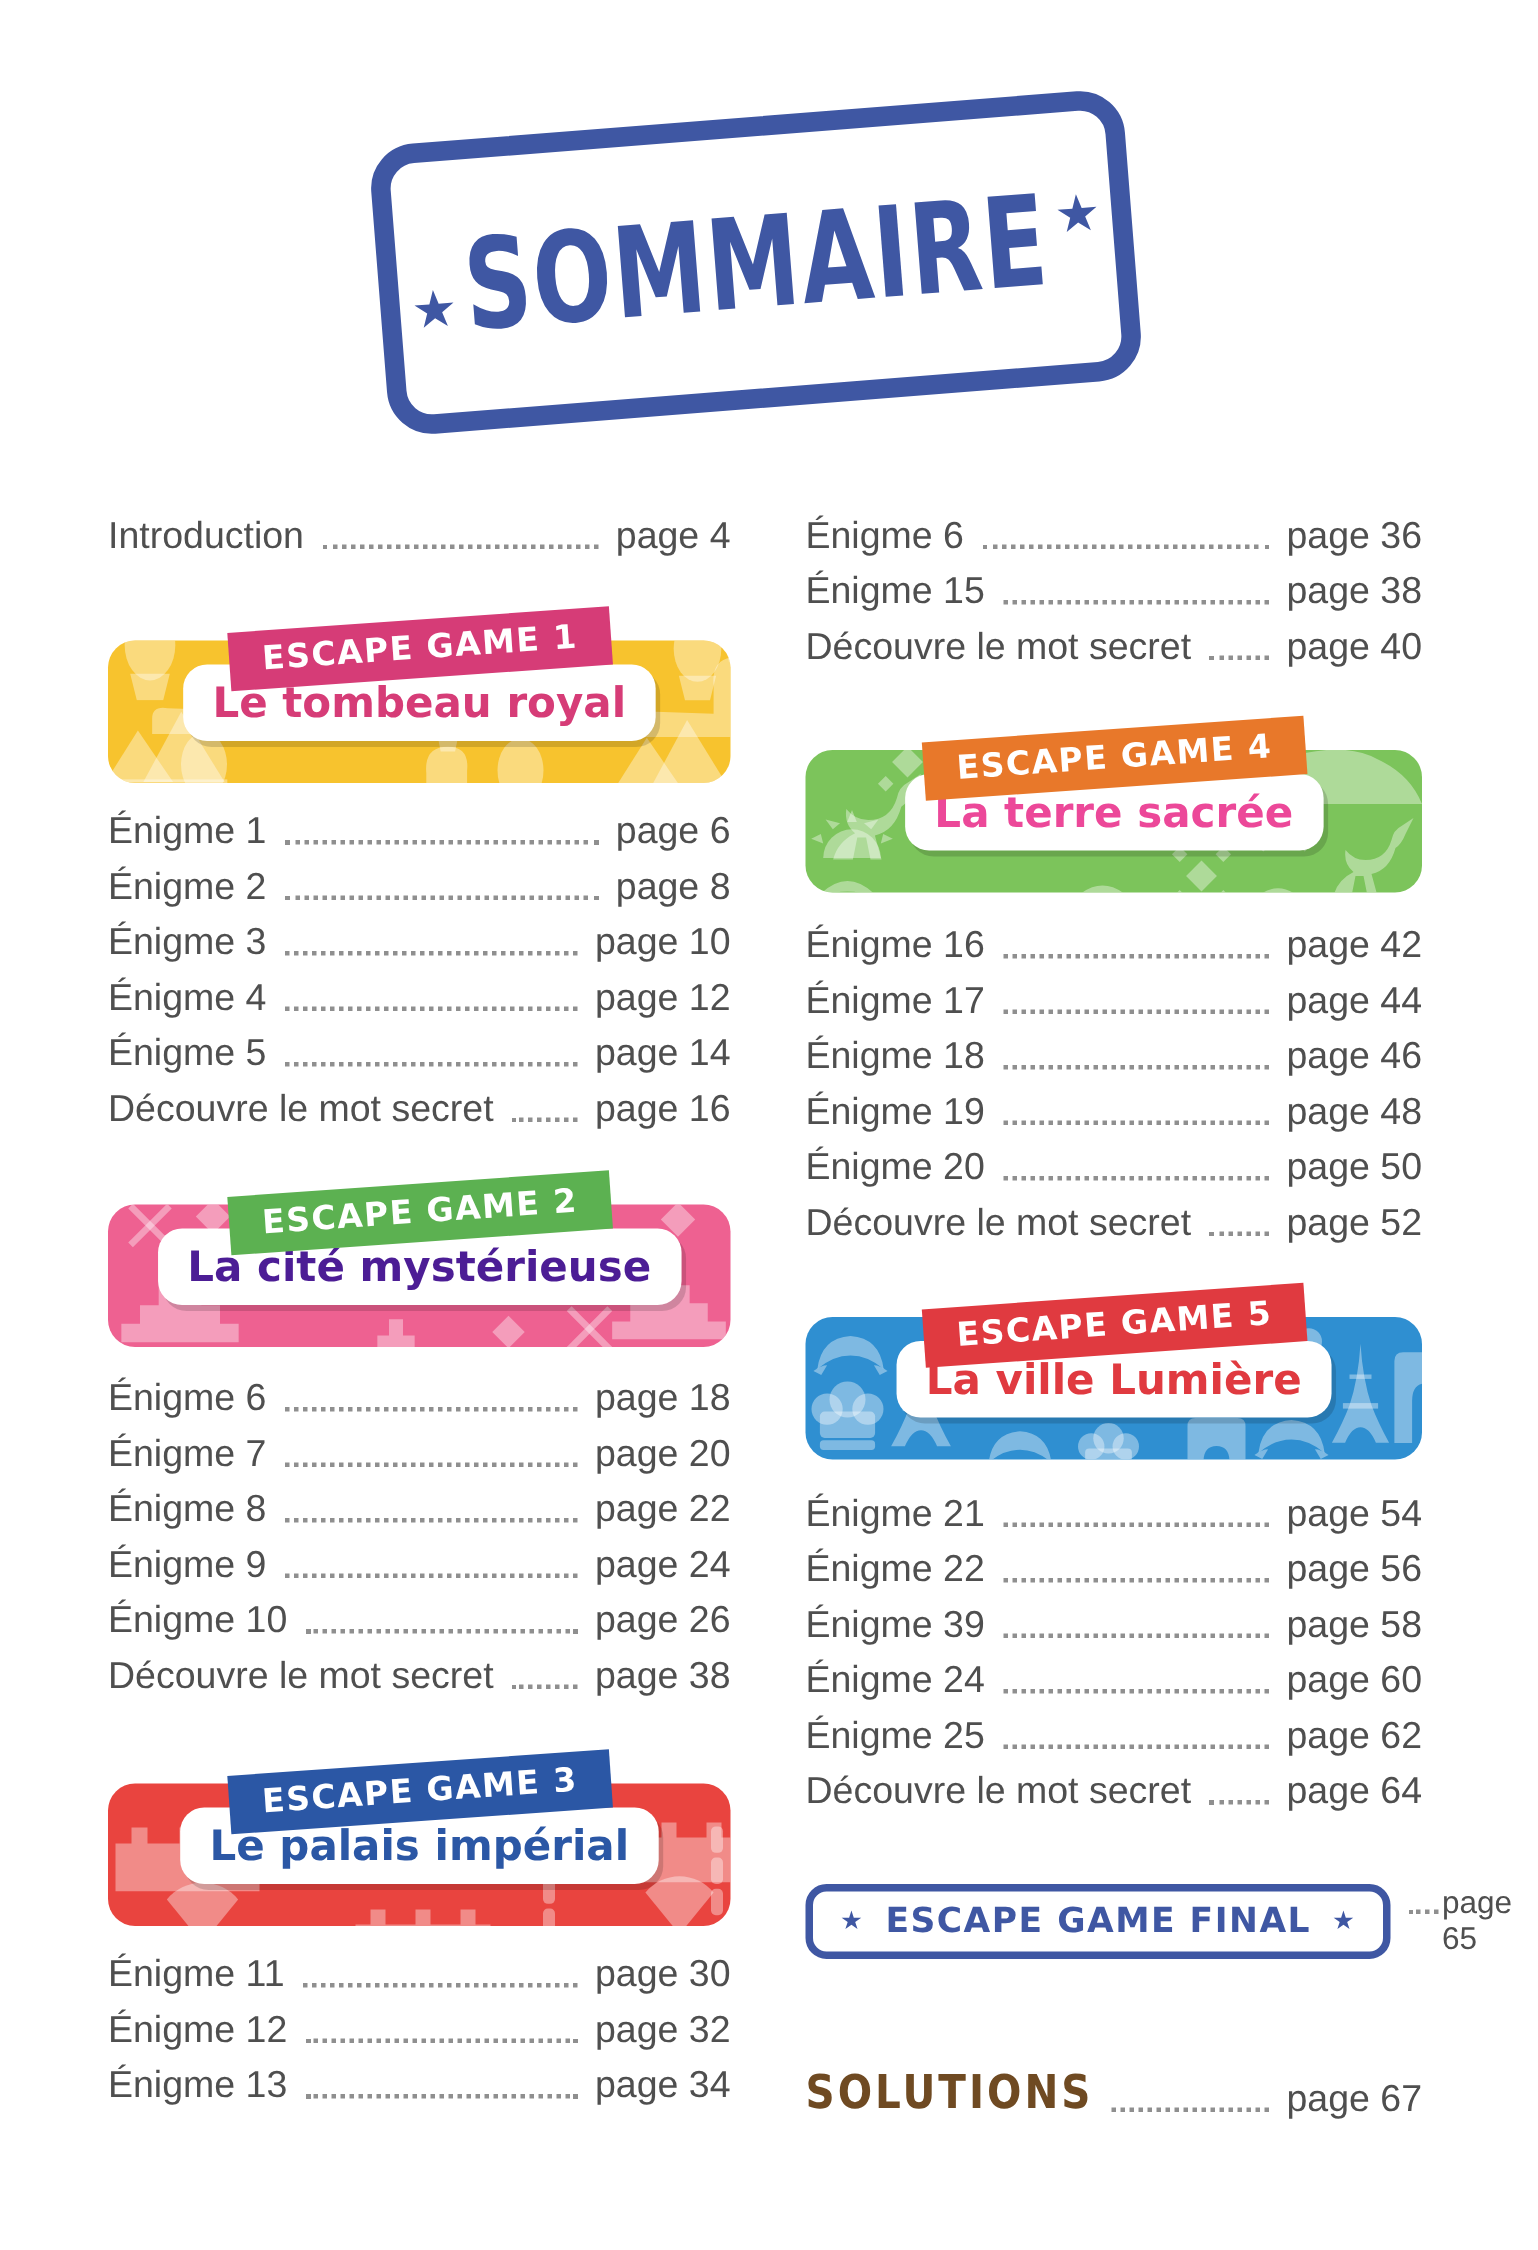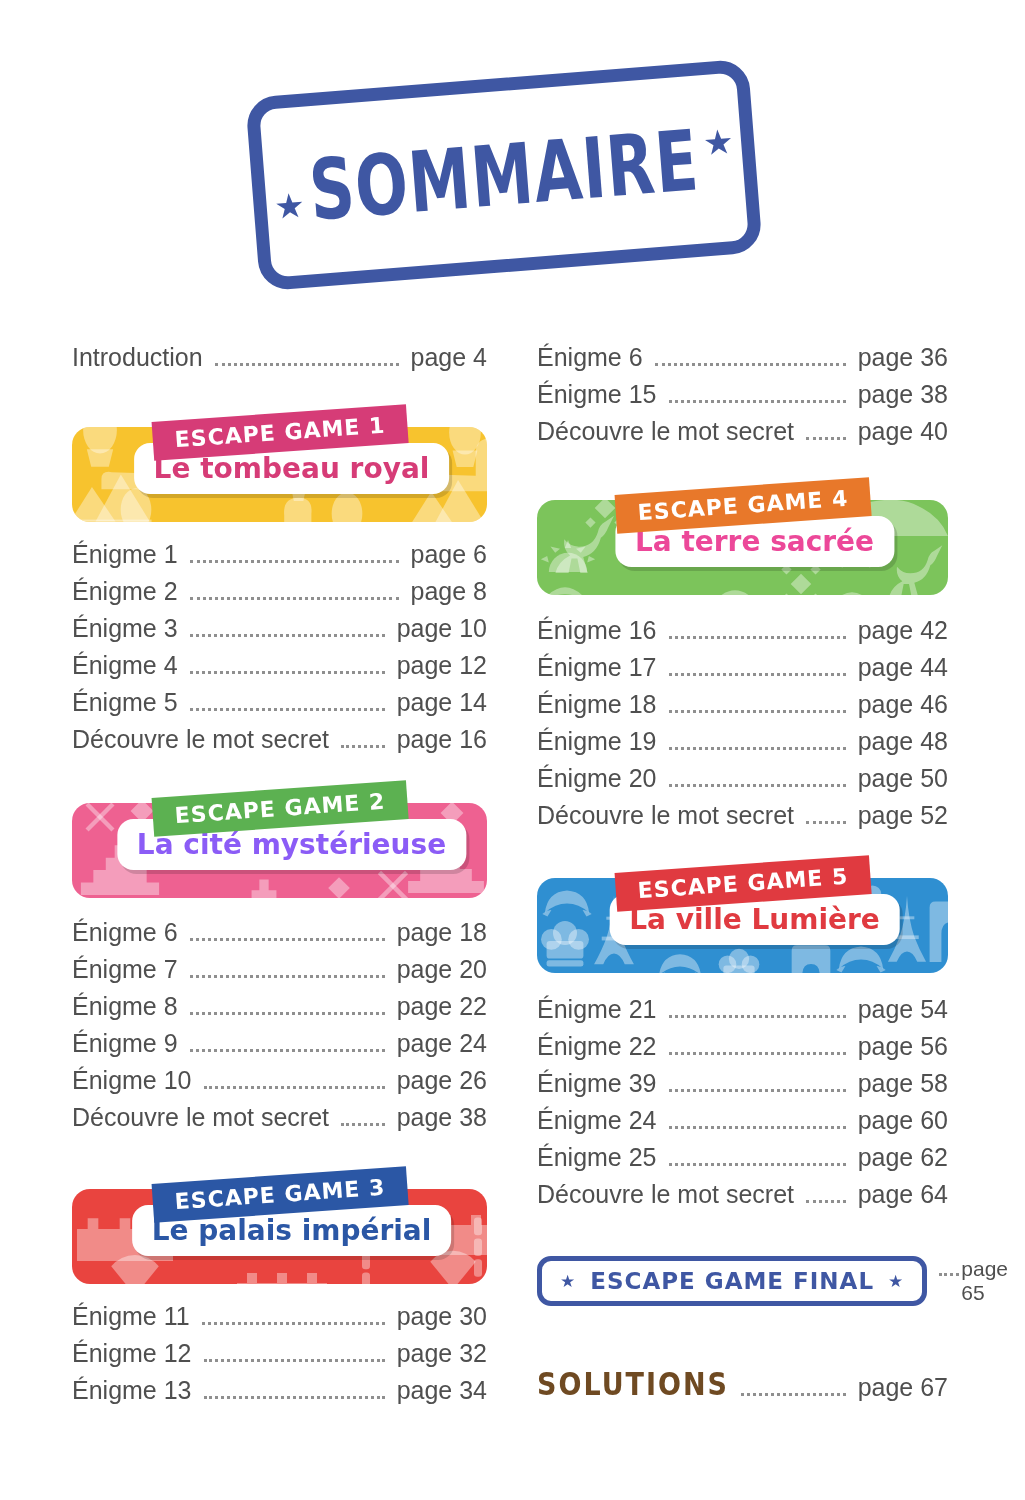--- a/index.html
+++ b/index.html
@@ -35,24 +35,24 @@
   .banner-bg svg{position:absolute;left:0;top:0;}
   .pattern use{fill:rgba(255,255,255,0.38);}
   .bg-egypt{background:#f7c32e;}
   .bg-maya{background:#ee6191;}
   .bg-china{background:#e9443f;}
   .bg-australia{background:#7cc45b;}
   .bg-paris{background:#2f8fd1;}
 
   .titlebox{position:absolute;left:50%;top:30px;transform:translateX(-50%);
             background:#ffffff;border-radius:16px;padding:9px 20px;white-space:nowrap;
-            box-shadow:3px 4px 0 rgba(0,0,0,0.15);z-index:2;margin-left:12px;}
+            box-shadow:3px 4px 0 rgba(0,0,0,0.15);z-index:2;}
   .btitle{font-family:"DejaVu Sans",sans-serif;font-weight:800;font-size:28px;}
   .t-pink{color:#d63c77;}
-  .t-green{color:#8b5cf6;text-align:right;}
+  .t-green{color:#4c1d95;text-align:right;}
   .t-blue{color:#2b57a5;}
   .t-orange{color:#ec4899;}
   .t-red{color:#e03a40;}
 
   .badge{position:absolute;left:50%;top:0;transform:translateX(-50%) rotate(-4deg);
          color:#ffffff;font-family:"DejaVu Sans",sans-serif;font-weight:800;font-size:22px;
          letter-spacing:1px;padding:7px 22px;white-space:nowrap;z-index:3;}
   .b-pink{background:#d63c77;}
   .b-green{background:#5cb151;}
   .b-blue{background:#2b57a5;}
@@ -62,21 +62,21 @@
   
   .final-row{display:flex;align-items:center;position:absolute;left:0;right:0;}
   .final-stamp{border:5px solid #3f57a3;border-radius:14px;background:#fff;color:#3f57a3;
                font-family:"DejaVu Sans",sans-serif;font-weight:800;font-size:23px;letter-spacing:1px;
                padding:7px 18px;display:flex;align-items:center;gap:14px;white-space:nowrap;}
   .final-stamp .fstar{font-size:17px;}
   .final-row .leader{margin-bottom:14px;}
   .final-row .pg{font-size:21px;}
 
   
-  .sol-row{position:absolute;left:0;right:0;}
+  .sol-row{position:absolute;left:0;right:0;margin-top:12px;}
   .sol-label{font-family:"DejaVu Sans",sans-serif;font-weight:800;font-size:27px;
              letter-spacing:2px;color:#6f4a22;transform:scaleY(1.15);transform-origin:bottom left;}
 </style>
 </head>
 <body>
 
 <svg width="0" height="0" style="position:absolute" aria-hidden="true">
 <defs>
   <symbol id="sym-pyr" viewBox="0 0 100 62">
         <polygon points="34,58 62,6 94,58"></polygon>

